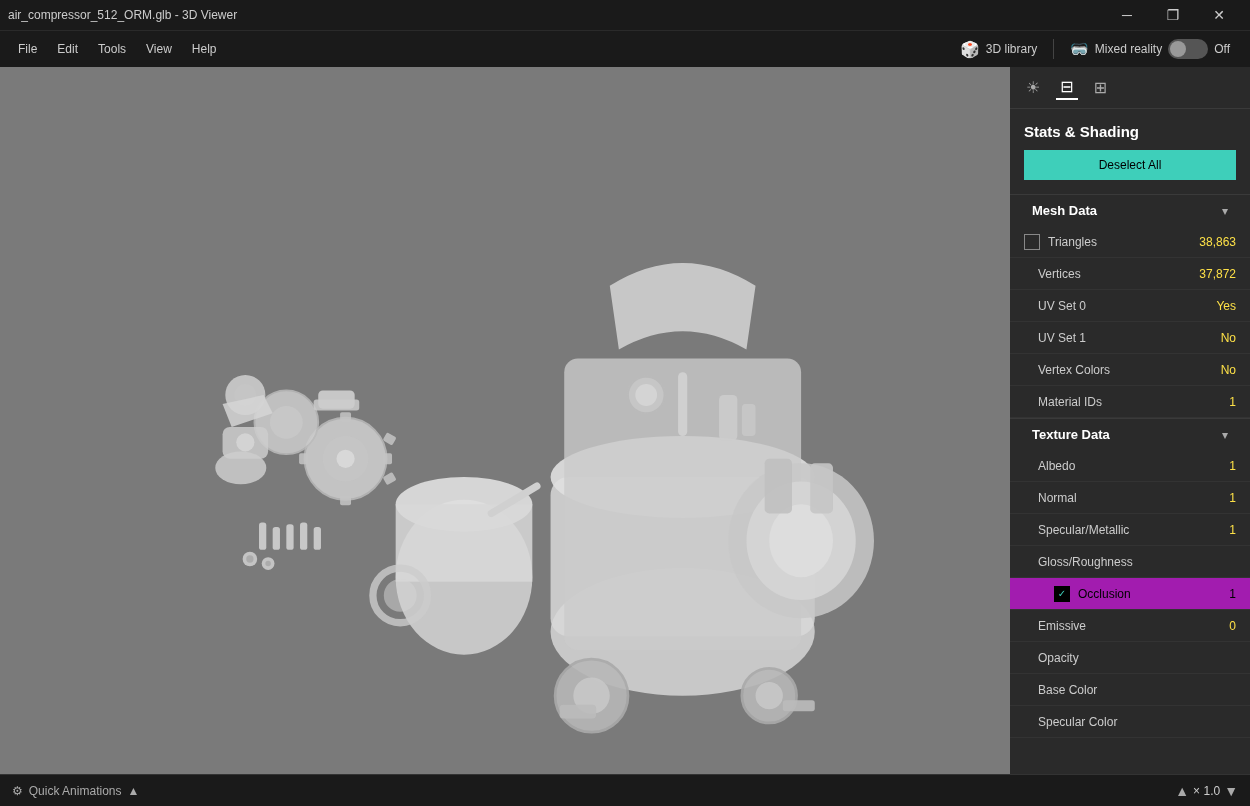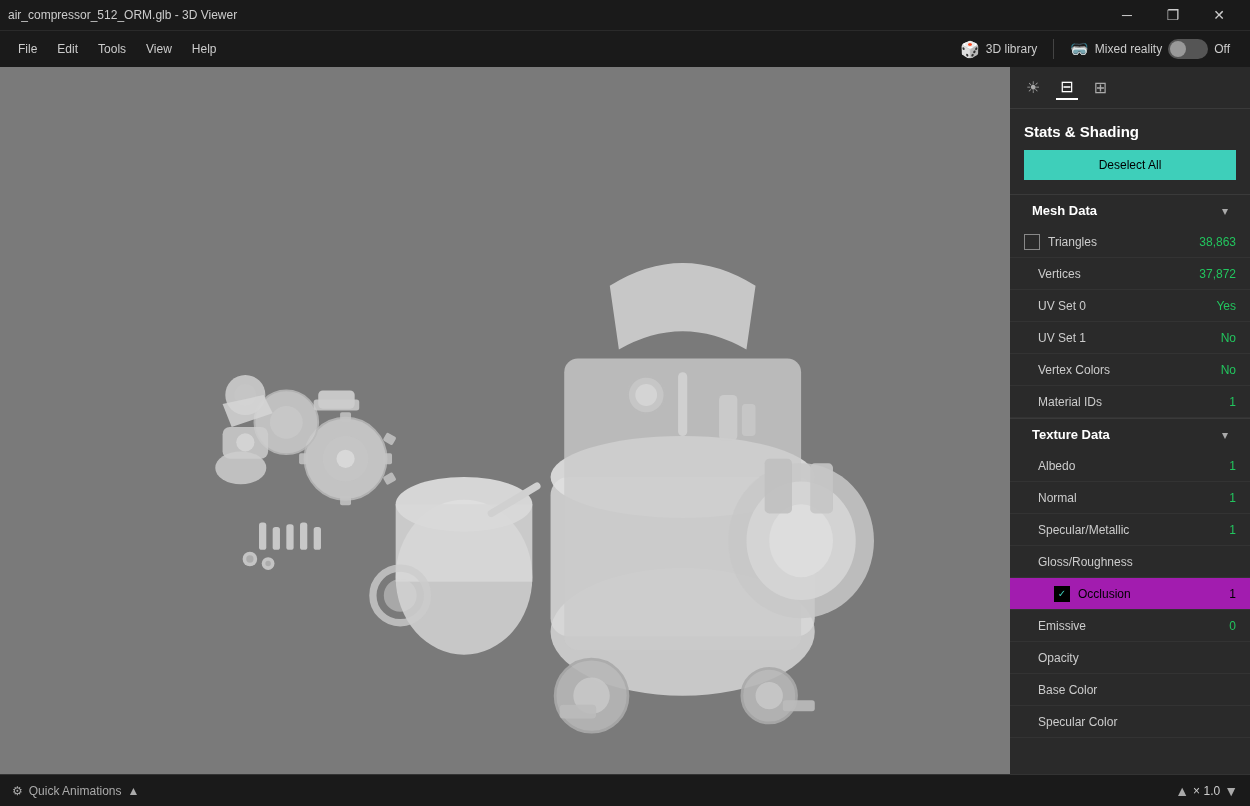--- a/index.html
+++ b/index.html
@@ -204,21 +204,21 @@
       min-height: 32px;
     }
     .data-row.with-checkbox {
       padding-left: 14px;
     }
     .data-row-label {
       color: #cccccc;
       font-size: 12px;
     }
     .data-row-value {
-      color: #22c55e;
+      color: #fde047;
       font-size: 12px;
     }
 
     
     .row-checkbox {
       width: 16px;
       height: 16px;
       border: 1px solid #888;
       background: transparent;
       margin-right: 8px;

